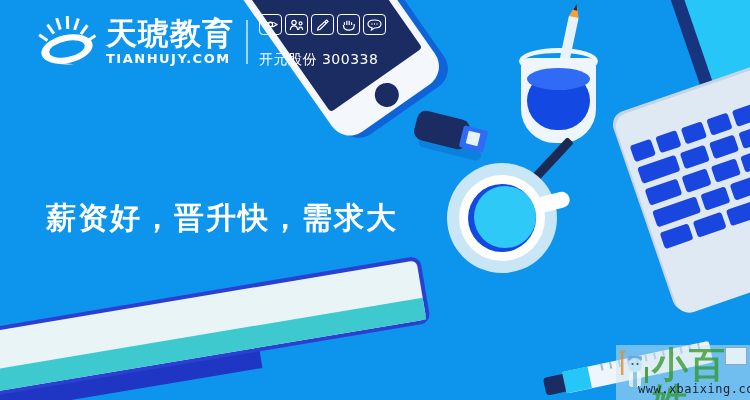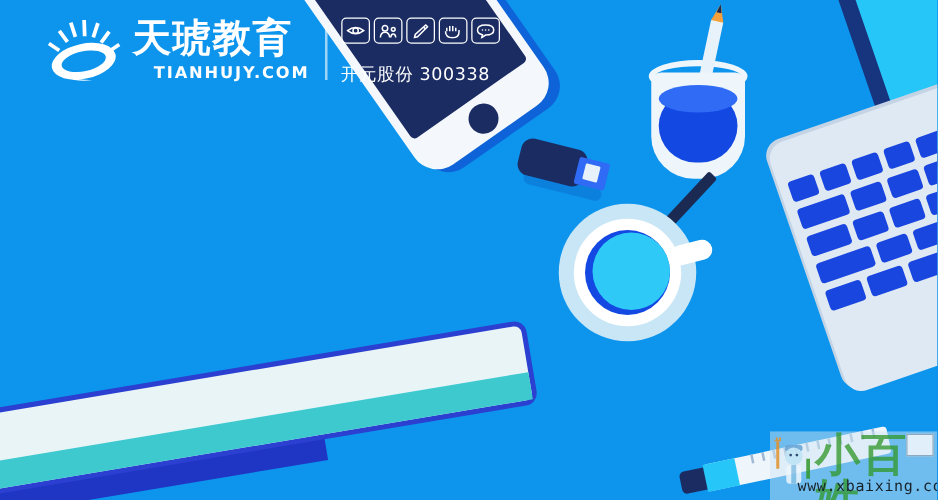--- a/index.html
+++ b/index.html
@@ -170,26 +170,25 @@
     background:#1f35c4;transform:rotate(-9.5deg);transform-origin:0 0;
   }
 
   
   .logo-row{position:absolute;left:38px;top:14px;display:flex;align-items:center;}
   .sun{position:relative;width:62px;height:52px;margin-right:6px;}
   .sun svg{display:block;}
   .brand{display:flex;flex-direction:column;line-height:1;}
   .brand-cn{
     font-size:31px;font-weight:bold;color:#ffffff;letter-spacing:1px;
-    font-family:Liberation Mono, monospace;
+    font-family:Liberation Serif, serif;
   }
   .brand-en{
     font-size:13px;font-weight:bold;color:#ffffff;letter-spacing:1.5px;
     margin-top:3px;
-    margin-left:17px;
   }
   .divider{
     width:2px;height:44px;background:rgba(255,255,255,.6);margin:0 11px 0 12px;
   }
   .right-brand{display:flex;flex-direction:column;gap:12px;}
   .icon-row{display:flex;gap:3px;margin-bottom:4px;}
   .ibadge{
     width:21px;height:19px;border:1.6px solid #ffffff;border-radius:4px;
     display:flex;align-items:center;justify-content:center;
   }
@@ -371,20 +370,21 @@
             <circle cx="5" cy="5" r=".65" fill="#fff" stroke="none"></circle>
             <circle cx="7.5" cy="5" r=".65" fill="#fff" stroke="none"></circle>
             <circle cx="10" cy="5" r=".65" fill="#fff" stroke="none"></circle>
           </svg>
         </span>
       </div>
       <span class="stock">开元股份 300338</span>
     </div>
   </div>
 
+  <div class="subline">薪资好，晋升快，需求大</div>
 
   <div class="watermark">
     <div class="wm-bg"></div>
     <div class="wm-fig">
       <svg width="32" height="44" viewBox="0 0 32 44">
         <rect x="9" y="7" width="14" height="5" rx="2" fill="#6fa8d8"></rect>
         <circle cx="16" cy="16" r="7" fill="#bfe3f5"></circle>
         <circle cx="13.5" cy="15" r="1.1" fill="#24406a"></circle>
         <circle cx="18.5" cy="15" r="1.1" fill="#24406a"></circle>
         <rect x="10" y="23" width="12" height="15" rx="3" fill="#eaf4fb"></rect>

